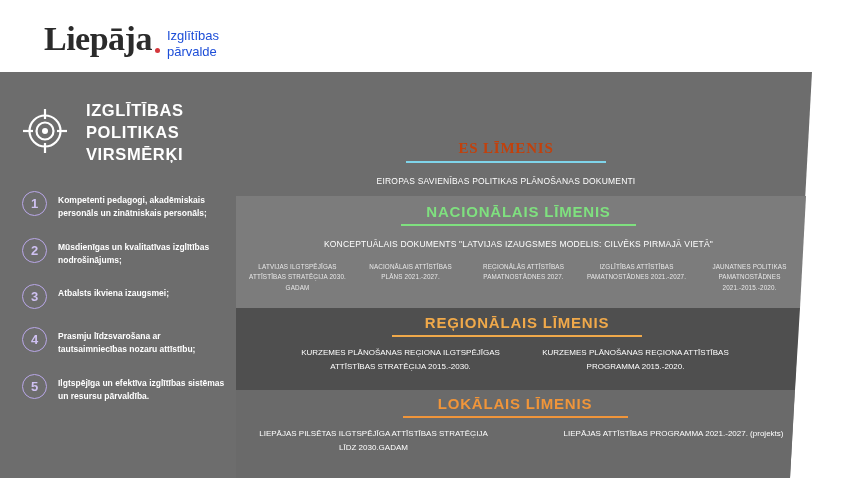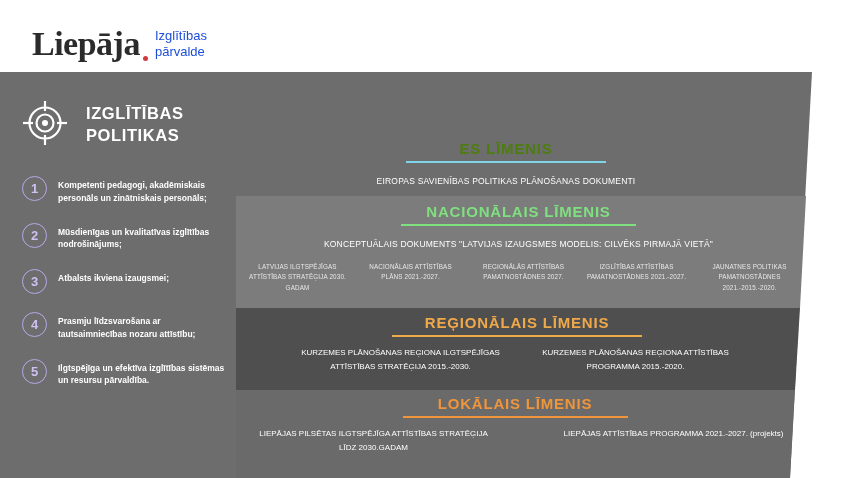--- a/index.html
+++ b/index.html
@@ -17,24 +17,24 @@
   #stage {
     position: relative;
     width: 850px;
     height: 478px;
     background: #ffffff;
   }
 
   
   .logo-wrap {
     position: absolute;
-    left: 32px;
+    left: 44px;
     top: 18px;
     display: flex;
-    align-items: flex-end;
+    align-items: center;
   }
   .logo-word {
     font-family: "Liberation Serif", serif;
     font-size: 34px;
     font-weight: bold;
     color: #2b2b2b;
     letter-spacing: -0.5px;
     line-height: 1;
   }
   .logo-dot {
@@ -134,21 +134,21 @@
   .level-lead {
     color: #ffffff;
     text-align: center;
     font-size: 8.5px;
     margin-top: 13px;
     letter-spacing: 0.2px;
   }
 
   
   #level-eu { left: 296px; top: 140px; width: 420px; }
-  #level-eu .level-title { color: #4d7c0f; }
+  #level-eu .level-title { color: #c2410c; font-family: Liberation Serif, serif; }
   #level-eu .level-rule { width: 200px; background: #7fd4ea; }
 
   
   #block-national {
     position: absolute;
     left: 236px;
     top: 196px;
     width: 570px;
     height: 112px;
     background: #7c7c7c;
@@ -277,20 +277,21 @@
           <circle cx="23" cy="23" r="8.5" fill="none" stroke="#ffffff" stroke-width="2.2"></circle>
           <circle cx="23" cy="23" r="3" fill="#ffffff"></circle>
           <line x1="23" y1="1" x2="23" y2="11" stroke="#ffffff" stroke-width="2.2"></line>
           <line x1="23" y1="35" x2="23" y2="45" stroke="#ffffff" stroke-width="2.2"></line>
           <line x1="1" y1="23" x2="11" y2="23" stroke="#ffffff" stroke-width="2.2"></line>
           <line x1="35" y1="23" x2="45" y2="23" stroke="#ffffff" stroke-width="2.2"></line>
         </svg>
       </span>
       <span class="policy-title">
         <span>IZGLĪTĪBAS POLITIKAS</span><br>
+        <span>VIRSMĒRĶI</span>
       </span>
     </div>
 
     <div class="goal-list">
       <div class="goal-item">
         <span class="goal-num">1</span>
         <span class="goal-text">Kompetenti pedagogi, akadēmiskais personāls  un zinātniskais personāls;</span>
       </div>
       <div class="goal-item">
         <span class="goal-num">2</span>

